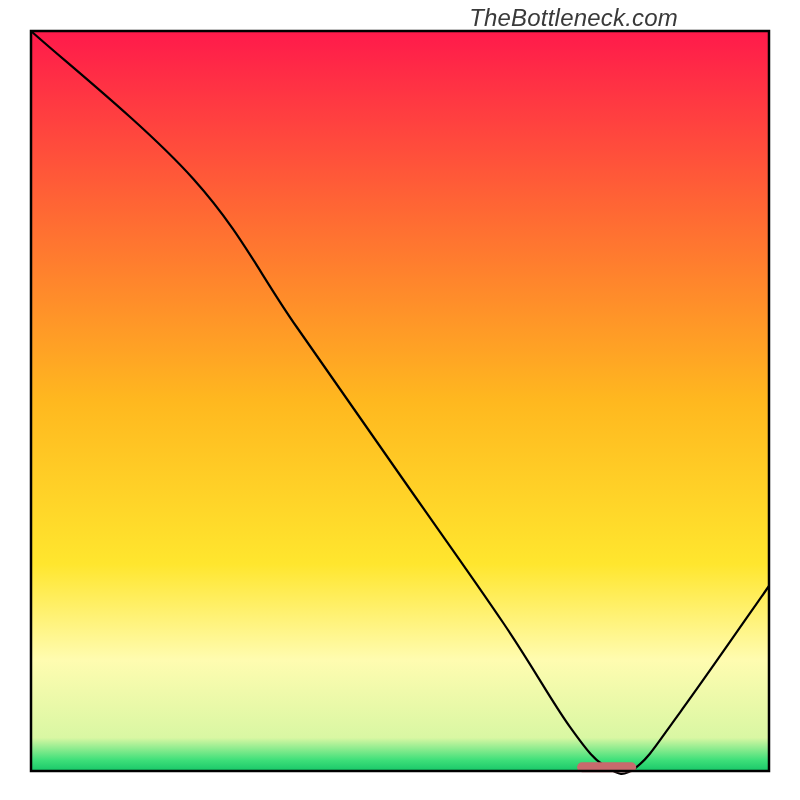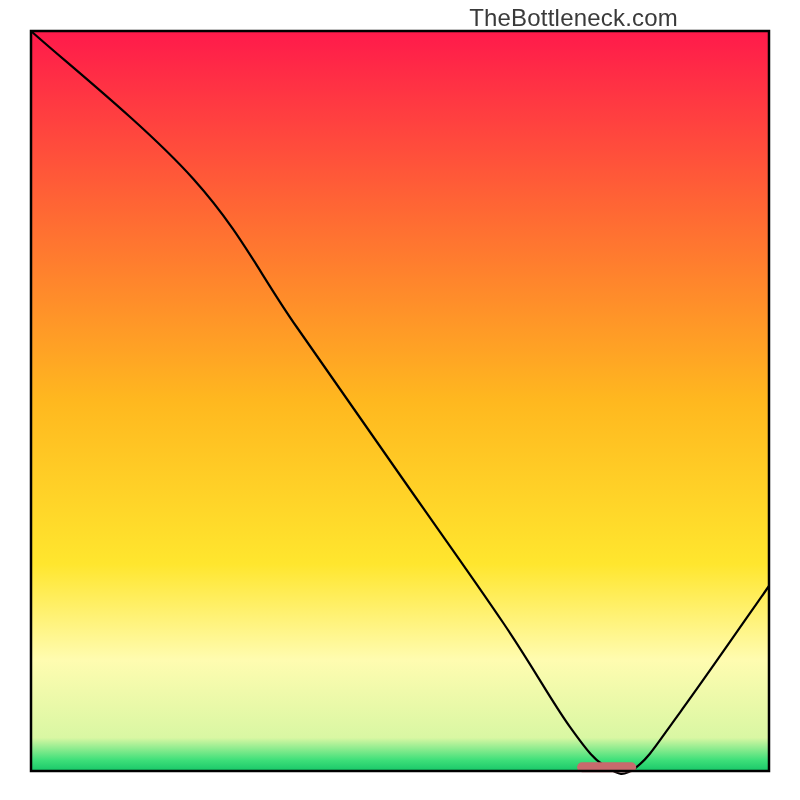--- a/index.html
+++ b/index.html
@@ -7,20 +7,21 @@
     padding: 0;
     width: 800px;
     height: 800px;
     background: #ffffff;
     font-family: Arial, Helvetica, sans-serif;
   }
   .container {
     position: relative;
     width: 688px;
     height: 800px;
+    font-style: italic;
   }
   .attribution {
     position: absolute;
     top: 4px;
     right: 10px;
     font-size: 24px;
     font-weight: 400;
     color: #3a3a3a;
     letter-spacing: 0.2px;
   }

